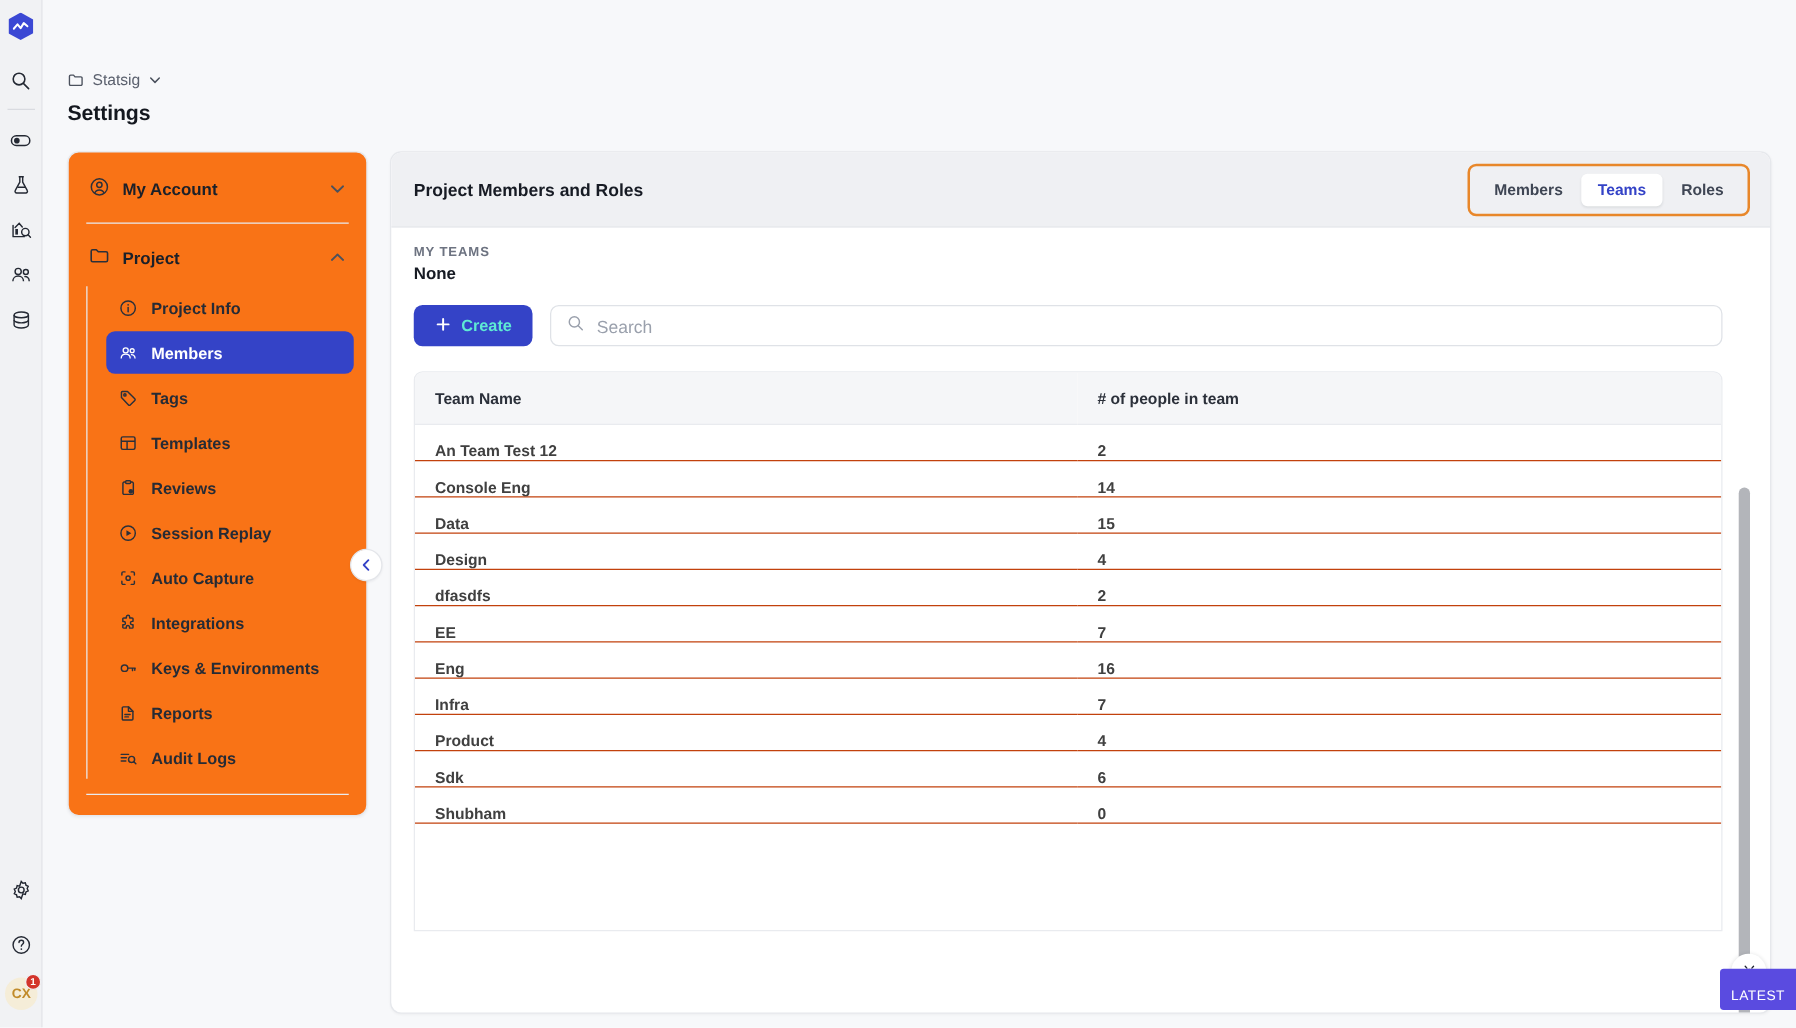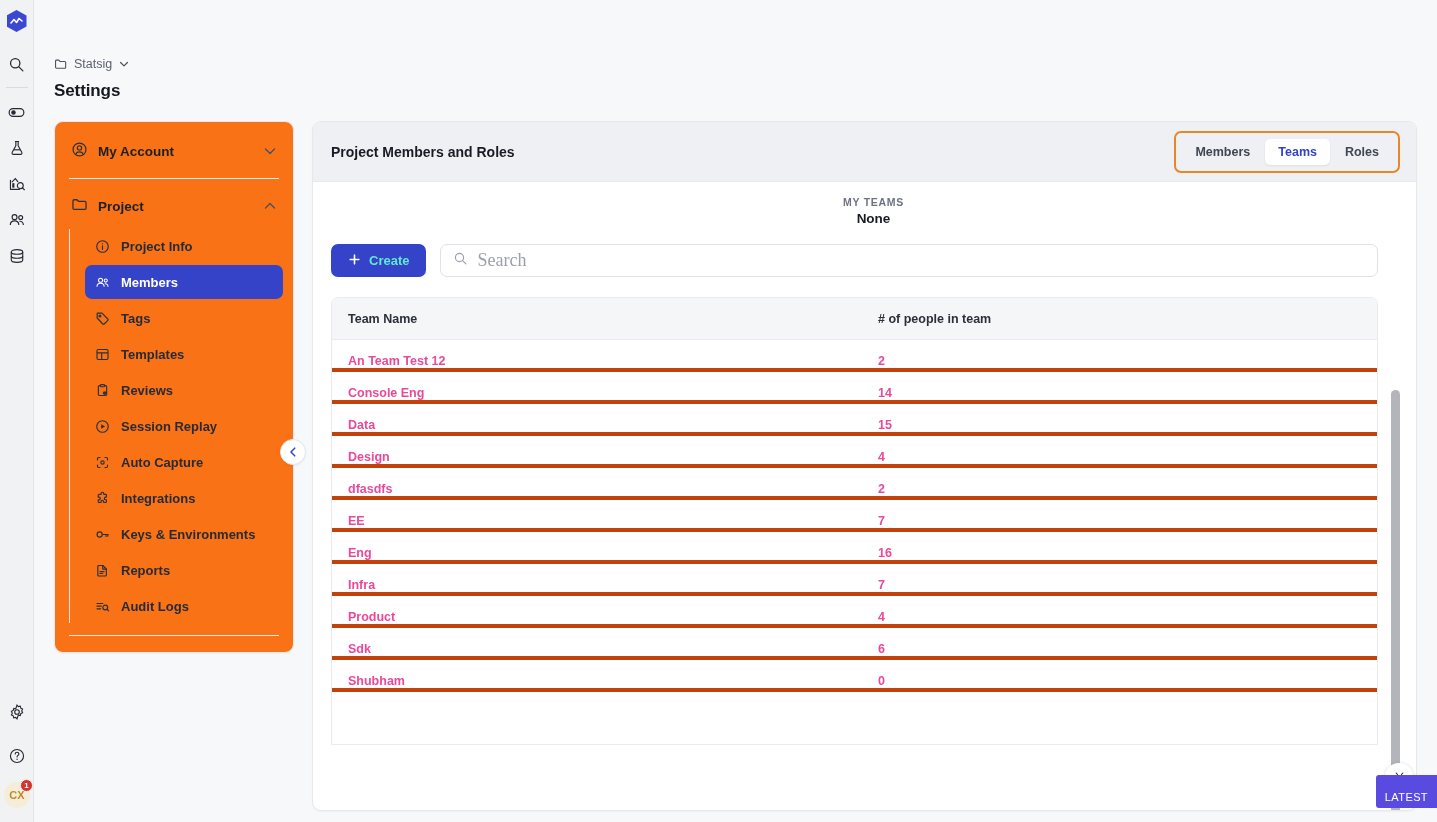--- a/index.html
+++ b/index.html
@@ -130,62 +130,62 @@
     display: flex; align-items: center; gap: 2px;
     background: #eff0f3; border-radius: 5px; padding: 3px;
   }
   .tab {
     font-size: 12.5px; font-weight: 700; color: #3f4654;
     padding: 6px 13px; border-radius: 5px; cursor: pointer;
   }
   .tab.active { background: #ffffff; color: #3443c7;
     box-shadow: 0 1px 2px rgba(17,20,28,.08); }
 
-  .myteams { padding: 14px 0 0 18px; text-align: center; }
+  .myteams { padding: 14px 0 0 18px; }
   .myteams-label {
     font-size: 10.5px; font-weight: 700; color: #6d7381;
     letter-spacing: .7px;
   }
   .myteams-value { font-size: 13.5px; font-weight: 700; color: #171b24; margin-top: 3px; }
 
   .toolbar { display: flex; align-items: center; gap: 14px; padding: 18px 38px 0 18px; }
   .btn-create {
     display: flex; align-items: center; justify-content: center; gap: 8px;
     background: #3443c7; color: #5eead4; border: none; border-radius: 7px;
     height: 33px; padding: 0 17px;
     font-size: 13px; font-weight: 700; cursor: pointer;
     font-family: "Liberation Sans", sans-serif;
   }
   .searchbox {
     flex: 1; height: 33px; display: flex; align-items: center; gap: 9px;
     border: 1px solid #dfe2e7; border-radius: 7px; padding: 0 12px;
     background: #fff;
   }
   .searchbox input {
-    border: none; outline: none; flex: 1; font-size: 18px; color: #0f172a;
-    font-family: Liberation Serif, serif; background: transparent;
+    border: none; outline: none; flex: 1; font-size: 14px; color: #0f172a;
+    font-family: Liberation Sans, sans-serif; background: transparent;
   }
   .searchbox input::placeholder { color: #9aa0ac; }
 
   .table-wrap {
     margin: 20px 38px 0 18px;
     border: 1px solid #e9ebef; border-top-left-radius: 7px; border-top-right-radius: 7px;
     overflow: hidden; height: 448px;
     position: relative;
   }
   table { width: 100%; border-collapse: collapse; table-layout: fixed; }
   th {
     background: #f5f6f8; text-align: left;
     font-size: 12.5px; font-weight: 700; color: #2b303a;
     padding: 14px 0 13px 16px; border-bottom: 1px solid #e9ebef;
   }
   th.c1, td.c1 { width: 530px; }
   td {
-    font-size: 12.5px; font-weight: 700; color: #ec4899;
-    padding: 14px 0 0 16px; border-bottom: 4px solid #c2410c;
+    font-size: 12.5px; font-weight: 700; color: #404040;
+    padding: 14px 0 0 16px; border-bottom: 1px solid #c2410c;
   }
   .scrollbar {
     position: absolute; right: 16px; top: 268px;
     width: 9px; height: 506px;
     background: #f4f5f7; border-radius: 5px;
   }
   .scroll-thumb {
     width: 9px; height: 454px; background: #b3b5ba; border-radius: 5px;
   }
 

